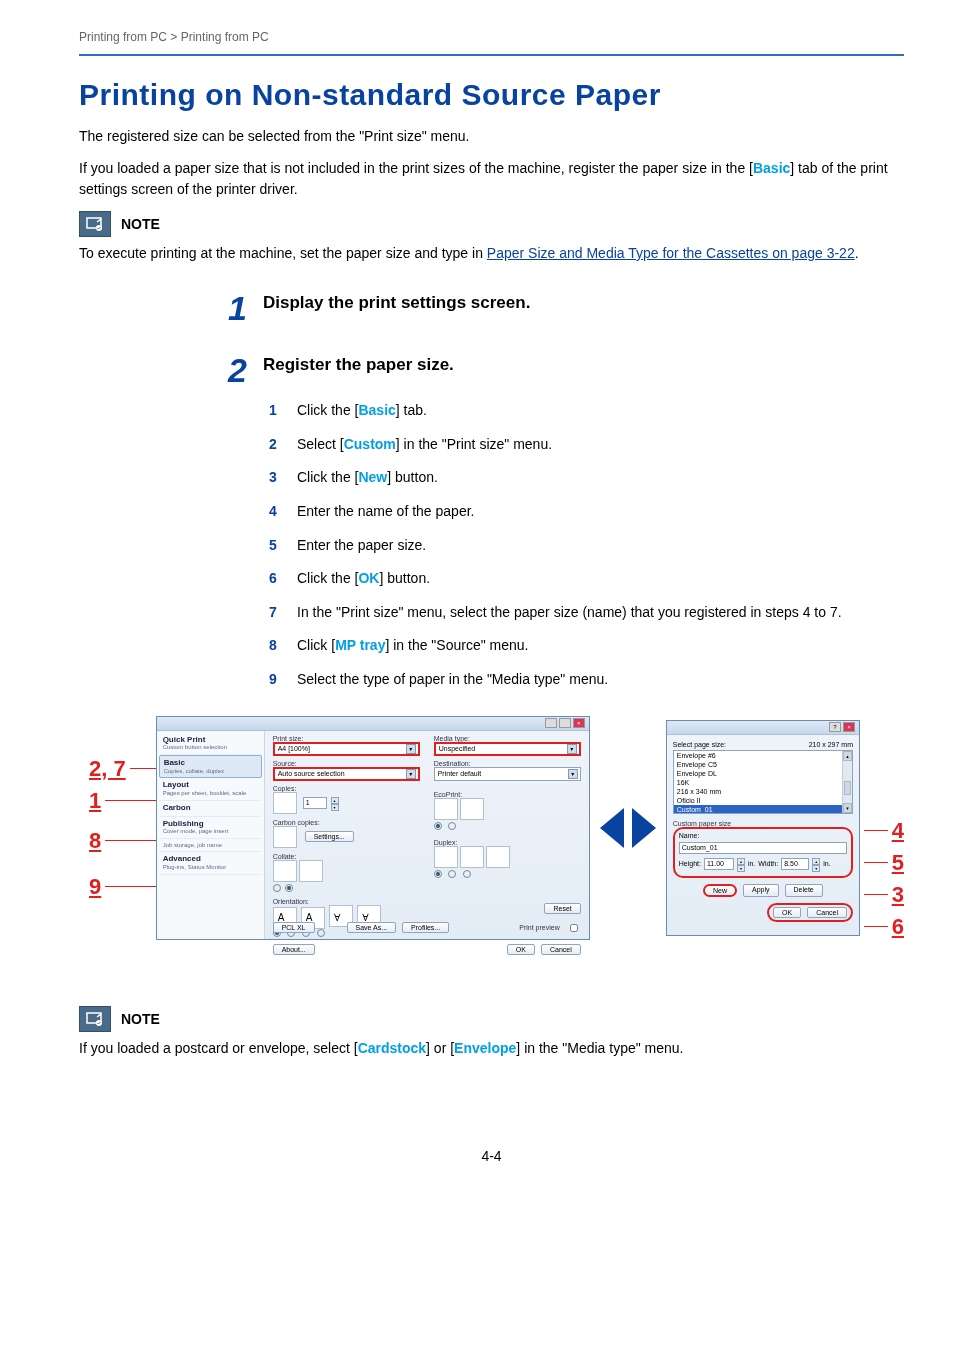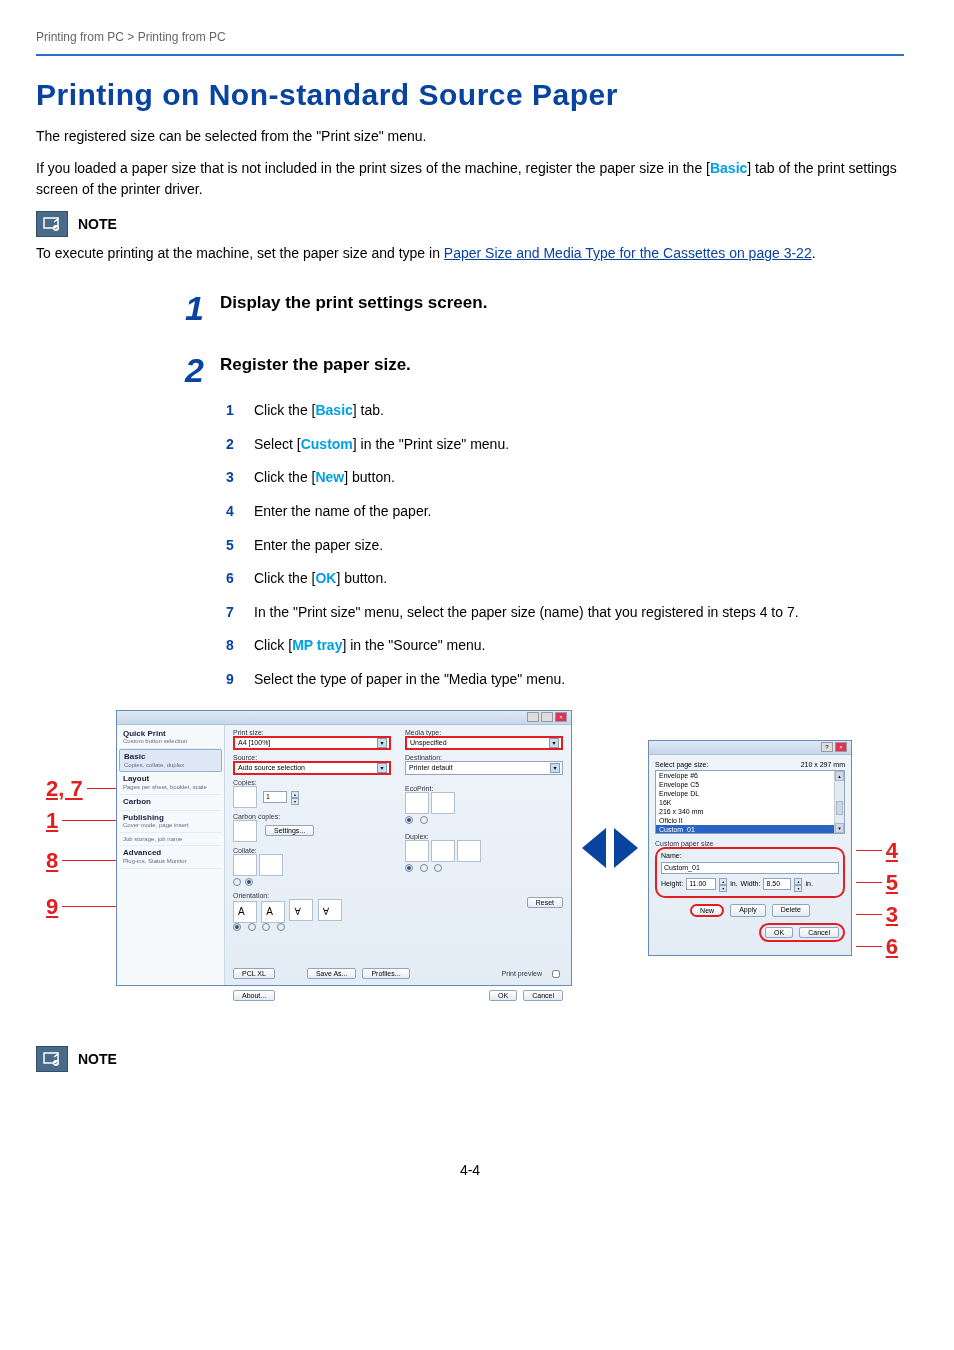--- a/index.html
+++ b/index.html
@@ -5,21 +5,21 @@
   * { box-sizing: border-box; }
   body {
     margin: 0;
     font-family: Arial, sans-serif;
     font-size: 14px;
     color: #000;
     width: 954px;
     background: #fff;
   }
   .page {
-    padding: 30px 50px 40px 36px;
+    padding: 30px 50px 40px 79px;
   }
   .breadcrumb {
     font-size: 12px;
     color: #666;
     padding-bottom: 10px;
     border-bottom: 2px solid #2a6ec5;
     margin-bottom: 22px;
   }
   h1.title {
     font-size: 30px;
@@ -84,21 +84,21 @@
   .left-callouts {
     width: 80px;
     font-family: Arial;
     padding-left: 10px;
   }
   .left-callouts .row { display:flex; align-items:center; margin-bottom: 4px;}
   .left-callouts .red-callout { white-space: nowrap; }
   .left-callouts .ln { flex:1; height:1px; background:#e31e1e; margin-left:4px;}
   .dlg {
     width: 456px;
-    height: 276px;
+    height: 224px;
     border: 1px solid #6a8bb5;
     background: linear-gradient(#f0f4fa,#e3ecf5);
     font-size: 8px;
     position: relative;
   }
   .dlg-titlebar {
     height: 14px;
     background: linear-gradient(#dfe9f6,#c6d7ea);
     border-bottom:1px solid #aac1dc;
     display:flex;
@@ -507,15 +507,18 @@
   <div class="note-head">
     <div class="note-icon-box">
       <svg viewBox="0 0 20 16">
           <path d="M2 2 h14 v10 h-14 z M12 6 l4 -3 M12 10 l4 3" fill="none" stroke="#fff" stroke-width="1.5"></path>
           <circle cx="14" cy="12" r="3" fill="#fff"></circle>
           <path d="M12.5 12 l1 1 l2 -2" stroke="#486b8a" fill="none" stroke-width="1"></path>
         </svg>
     </div>
     <span class="note-label">NOTE</span>
   </div>
+  <div class="note-body">
+    <span>If you loaded a postcard or envelope, select [</span><span class="bold-link">Cardstock</span><span>] or [</span><span class="bold-link">Envelope</span><span>] in the "Media type" menu.</span>
+  </div>
 
   <div class="pagenum">4-4</div>
 </div>
 
 </body></html>

